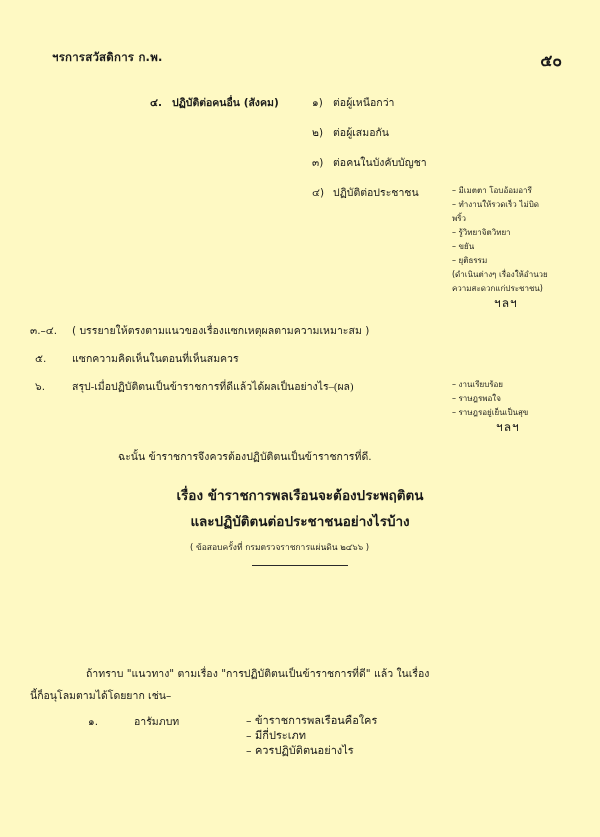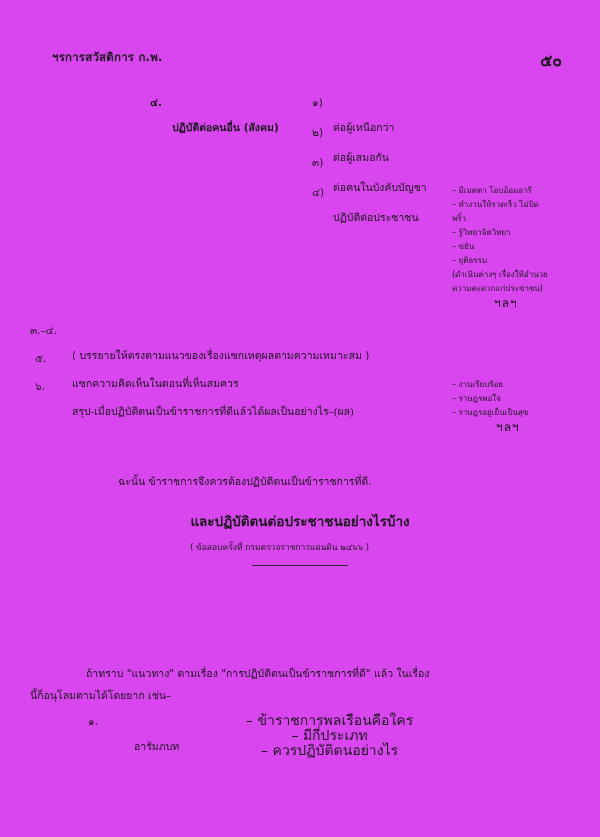--- a/index.html
+++ b/index.html
@@ -12,21 +12,21 @@
     height: 837px;
     font-family: "DejaVu Sans", sans-serif;
     color: #1a1a1a;
     position: relative;
     overflow: hidden;
   }
   .page {
     position: relative;
     width: 600px;
     height: 837px;
-    background: #d946ef;
+    background: #fef9c3;
   }
 
   
   .header {
     position: absolute;
     top: 48px;
     left: 0;
     width: 600px;
     height: 20px;
   }
@@ -44,21 +44,20 @@
     right: 38px;
     top: 0;
     font-size: 16px;
     font-weight: bold;
   }
 
   
   .blk {
     position: absolute;
     white-space: nowrap;
-    margin-top: 25px;
   }
   .t10 { font-size: 10.5px; }
   .bold { font-weight: bold; }
 
   .num {
     position: absolute;
     font-size: 10.5px;
     white-space: nowrap;
   }
 
@@ -104,24 +103,23 @@
   }
 
   .para {
     position: absolute;
     font-size: 10.5px;
     white-space: nowrap;
   }
 
   .small-indent {
     position: absolute;
-    font-size: 14px;
+    font-size: 11px;
     line-height: 15px;
     white-space: nowrap;
-    text-align: center;
   }
 </style>
 </head>
 <body>
 
 <div class="page">
 
   <div class="header">
     <div class="header-left">ฯรการสวัสดิการ ก.พ.</div>
     <div class="header-right">๕๐</div>
@@ -165,20 +163,21 @@
 
   <div class="dash-col" style="left:452px; top:378px;">
     <div>– งานเรียบร้อย</div>
     <div>– ราษฎรพอใจ</div>
     <div>– ราษฎรอยู่เย็นเป็นสุข</div>
     <div class="etc" style="padding-left:44px;">ฯลฯ</div>
   </div>
 
   <div class="blk t10" style="left:118px; top:448px;">ฉะนั้น  ข้าราชการจึงควรต้องปฏิบัติตนเป็นข้าราชการที่ดี.</div>
 
+  <div class="title1" style="top:484px;">เรื่อง  ข้าราชการพลเรือนจะต้องประพฤติตน</div>
   <div class="title2" style="top:510px;">และปฏิบัติตนต่อประชาชนอย่างไรบ้าง</div>
   <div class="subtitle" style="top:540px;">( ข้อสอบครั้งที่  กรมตรวจราชการแผ่นดิน ๒๔๖๖ )</div>
 
   <div class="rule" style="left:252px; top:565px; width:96px;"></div>
 
 
   <div class="para" style="left:86px; top:665px;">ถ้าทราบ "แนวทาง" ตามเรื่อง "การปฏิบัติตนเป็นข้าราชการที่ดี" แล้ว  ในเรื่อง</div>
   <div class="para" style="left:30px; top:687px;">นี้ก็อนุโลมตามได้โดยยาก  เช่น–</div>
 
   <div class="num" style="left:88px; top:713px;">๑.</div>

